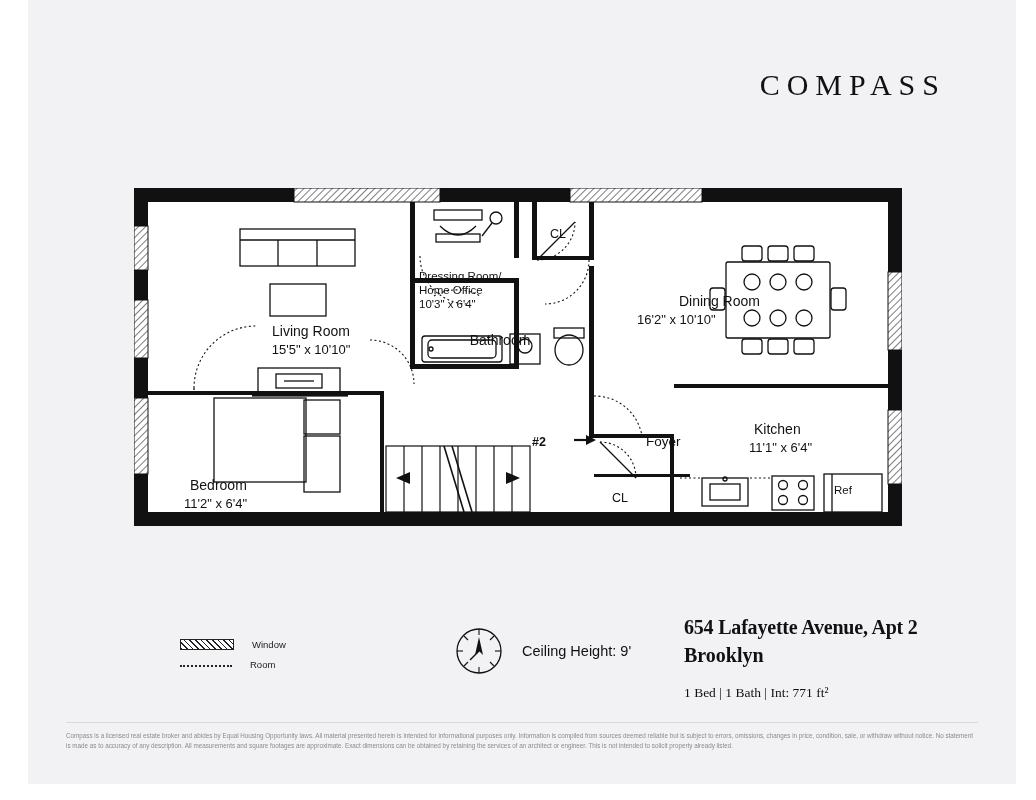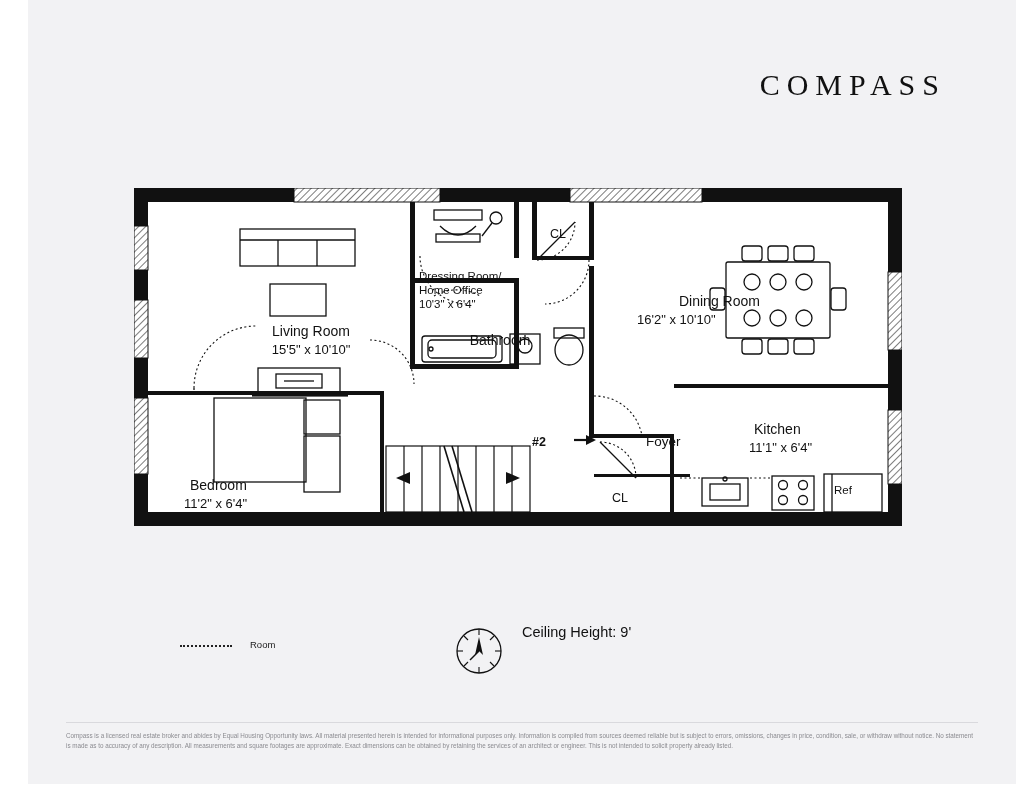--- a/index.html
+++ b/index.html
@@ -81,21 +81,21 @@
     background: #111;
     height: 10px;
   }
   .legend-label { font-size: 9.5px; color: #222; }
 
   
   .ceiling {
     position: absolute;
     left: 452px; top: 624px;
     display: flex;
-    align-items: flex-start;
+    align-items: center;
   }
   .ceiling-text {
     margin-left: 16px;
     font-size: 14.5px;
     color: #111;
   }
 
   
   .address {
     position: absolute;
@@ -344,20 +344,24 @@
         <text x="512" y="258" font-size="13.5">Foyer</text>
         <text x="478" y="314" font-size="12.5">CL</text>
 
         <text x="412" y="258" font-size="12.5" font-weight="bold" text-anchor="end">#2</text>
         <text x="700" y="306" font-size="11.5">Ref</text>
       </g>
     </svg>
   </div>
 
   <div class="legend">
+    <div class="legend-row">
+      <div class="legend-swatch sw-window"></div>
+      <div class="legend-label">Window</div>
+    </div>
     <div class="legend-row">
       <div class="legend-swatch">
           <div class="sw-door"></div>
         </div>
       <div class="legend-label">Room</div>
     </div>
   </div>
 
   <div class="ceiling">
     <svg width="54" height="54" viewBox="0 0 54 54">
@@ -371,15 +375,20 @@
         <line x1="42" y1="12" x2="38" y2="16"></line>
         <line x1="12" y1="42" x2="16" y2="38"></line>
         <line x1="42" y1="42" x2="38" y2="38"></line>
       </g>
       <polygon points="27,13 31,31 27,27 23,31" fill="#111"></polygon>
       <line x1="27" y1="27" x2="18" y2="36" stroke="#111" stroke-width="1.4"></line>
     </svg>
     <div class="ceiling-text">Ceiling Height: 9'</div>
   </div>
 
+  <div class="address">
+    <div class="address-line1">654 Lafayette Avenue, Apt 2</div>
+    <div class="address-line2">Brooklyn</div>
+    <div class="address-specs">1 Bed | 1 Bath | Int: 771 ft²</div>
+  </div>
 
   <div class="disclaimer">Compass is a licensed real estate broker and abides by Equal Housing Opportunity laws. All material presented herein is intended for informational purposes only. Information is compiled from sources deemed reliable but is subject to errors, omissions, changes in price, condition, sale, or withdraw without notice. No statement is made as to accuracy of any description. All measurements and square footages are approximate. Exact dimensions can be obtained by retaining the services of an architect or engineer. This is not intended to solicit property already listed.</div>
 </div>
 
 </body></html>

